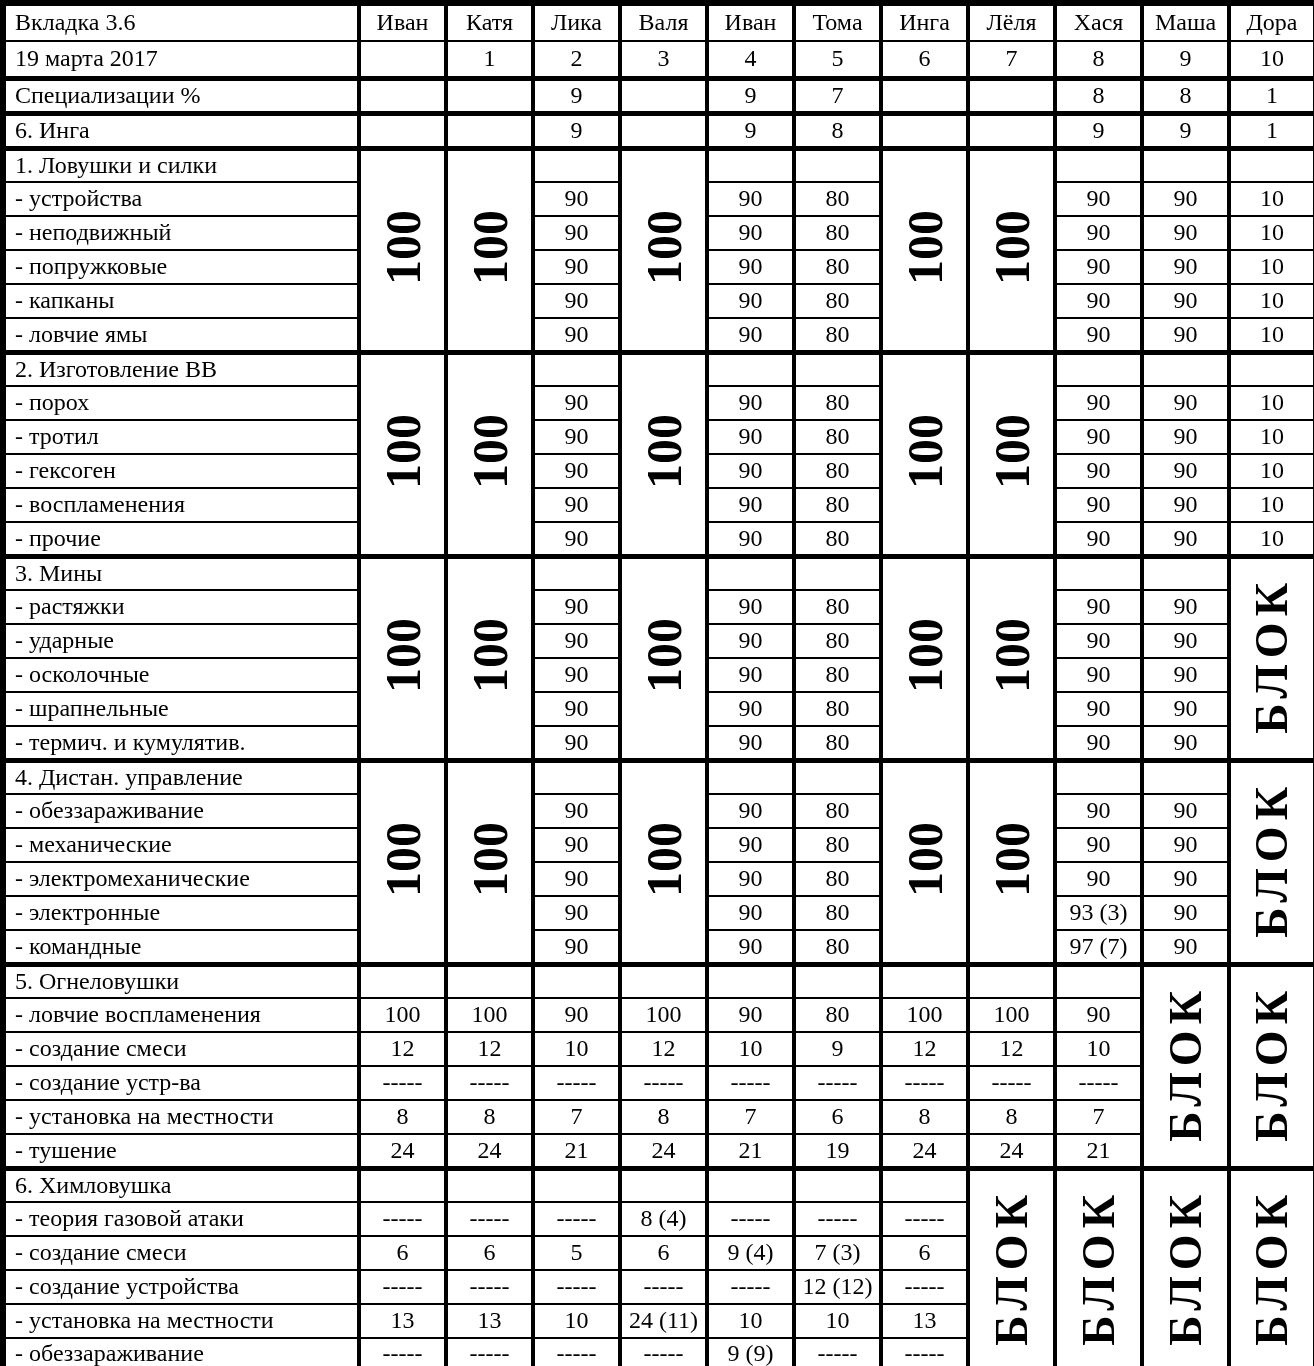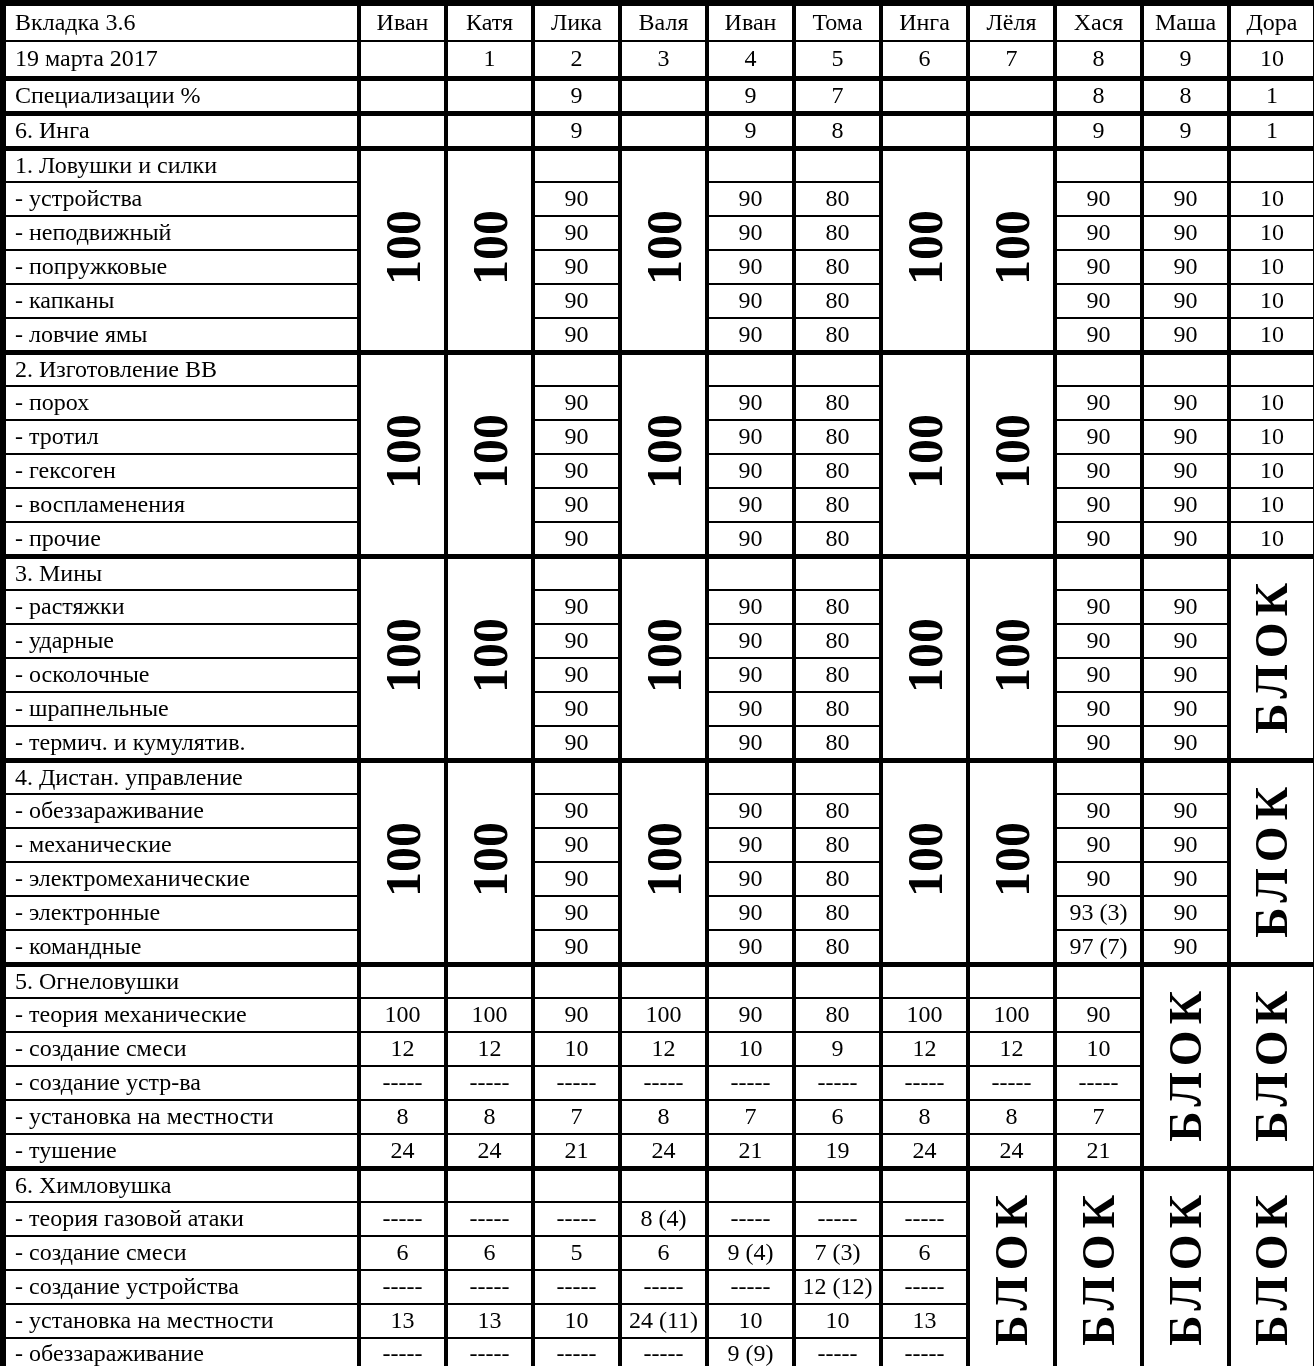--- a/index.html
+++ b/index.html
@@ -342,21 +342,21 @@
           <td></td>
           <td></td>
           <td></td>
           <td></td>
           <td></td>
           <td></td>
           <td class="mend" rowspan="6"><span class="vtext vblock">БЛОК</span></td>
           <td class="mend" rowspan="6"><span class="vtext vblock">БЛОК</span></td>
         </tr>
         <tr>
-          <td class="lbl">- теория механические</td>
+          <td class="lbl">- ловчие воспламенения</td>
           <td class="b">100</td>
           <td class="b">100</td>
           <td>90</td>
           <td class="b">100</td>
           <td>90</td>
           <td>80</td>
           <td class="b">100</td>
           <td class="b">100</td>
           <td>90</td>
         </tr>

